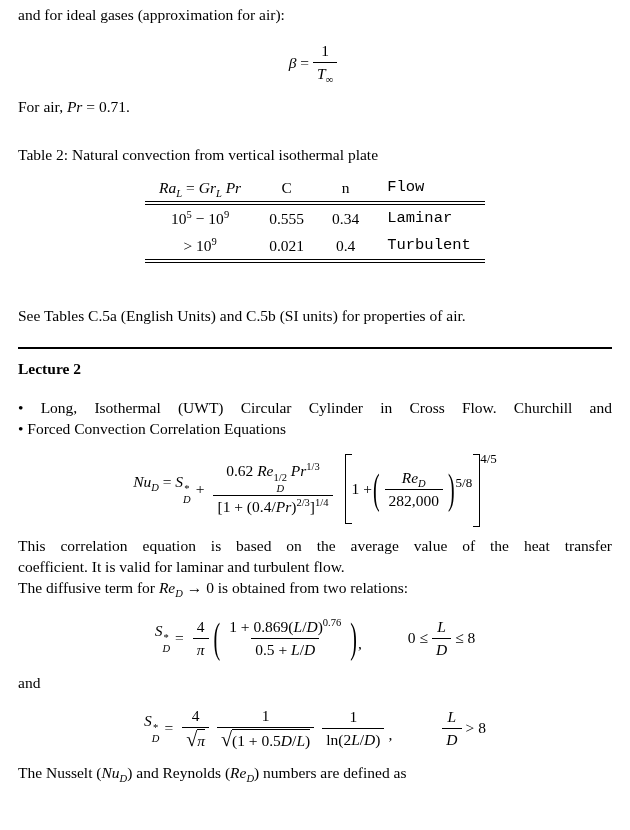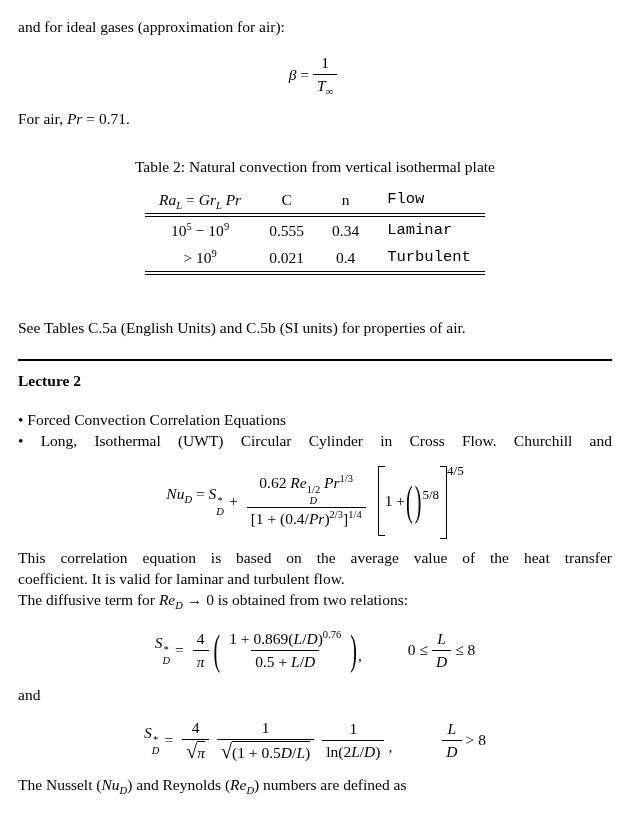--- a/index.html
+++ b/index.html
@@ -3,21 +3,21 @@
 <meta charset="utf-8">
 <style>
   * { box-sizing: border-box; }
   html, body { margin: 0; padding: 0; }
   body {
     width: 630px; height: 830px; overflow: hidden;
     background: #ffffff; color: #000000;
     font-family: "Liberation Serif", "DejaVu Serif", serif;
     font-size: 15.5px;
   }
-  .page { position: relative; width: 630px; height: 670px; padding: 16px 18px 0; }
+  .page { position: relative; width: 630px; height: 670px; padding: 4px 18px 0; }
   p { margin: 0; }
   .line { line-height: 21px; white-space: nowrap; }
   .jl { text-align: justify; text-align-last: justify; white-space: normal; }
   .it { font-style: italic; }
   sup, sub { font-size: 0.68em; line-height: 0; }
 
   
   .eq { display: flex; align-items: center; justify-content: center; white-space: nowrap; }
   .frac { display: inline-flex; flex-direction: column; align-items: center; text-align: center;
           vertical-align: middle; margin: 0 4px; }
@@ -31,21 +31,21 @@
   .bigb-l { width: 7px; align-self: stretch; border: 1.6px solid #000; border-right: none; margin: 3px 0 3px 8px; }
   .bigb-r { width: 7px; align-self: stretch; border: 1.6px solid #000; border-left: none; margin: 3px 0 0 1px; }
   .bigp { display: inline-block; transform: scaleY(2.15); font-size: 20px; padding: 0 1px; }
   .exp { align-self: flex-start; font-size: 13px; }
   .exp-paren { margin-top: 24px; }
   .comma { align-self: flex-end; margin-bottom: 12px; }
   .gap { width: 46px; }
 
   
   .eq-beta { margin: 15px 0 11px; }
-  .caption { text-align: center; margin-top: 27px; line-height: 21px; }
+  .caption { text-align: left; margin-top: 27px; line-height: 21px; }
   .tbl { border-collapse: collapse; margin: 9px auto 0; }
   .tbl th, .tbl td { padding: 2px 14px; font-weight: normal; text-align: center; line-height: 23px; }
   .tbl thead th { border-bottom: 4px double #000; }
   .tbl tr.last td { border-bottom: 4px double #000; }
   .tbl .left { text-align: left; font-family: Liberation Mono, monospace; }
   .film { margin-top: 42px; }
   .rule { border: none; border-top: 2px solid #000; margin: 21px 0 9px; }
   .heading { font-weight: bold; line-height: 22px; }
   .bullets { margin-top: 17px; }
   .eq2 { min-height: 76px; margin: 12px 0 8px; }
@@ -98,42 +98,46 @@
 
   <div class="film">
     <p class="line"><span>See Tables C.5a (English Units) and C.5b (SI units) for properties of air.</span></p>
   </div>
 
   <hr class="rule">
 
   <p class="line heading">Lecture 2</p>
 
   <div class="bullets">
+    <p class="line jl"><span>• Long, Isothermal (UWT) Circular Cylinder in Cross Flow. Churchill and</span></p>
     <p class="line"><span>• Forced Convection Correlation Equations</span></p>
-    <p class="line jl"><span>• Long, Isothermal (UWT) Circular Cylinder in Cross Flow. Churchill and</span></p>
   </div>
 
   <div class="eq eq2">
     <span>
       <span><span class="it">Nu</span><sub class="it">D</sub><span> = </span><span class="it">S</span></span><span class="ss">
           <span>*</span>
           <span class="it">D</span>
         </span>
     </span>
     <span class="op">+</span>
     <span class="frac">
       <span class="num"><span><span>0.62 </span><span class="it">Re</span></span><span class="ss">
             <span>1/2</span>
             <span class="it">D</span>
           </span><span><span> </span><span class="it">Pr</span><sup>1/3</sup></span></span>
       <span class="den"><span>[1 + (0.4/</span><span class="it">Pr</span><span>)</span><sup>2/3</sup><span>]</span><sup>1/4</sup></span>
     </span>
     <span class="bigb-l"></span>
     <span>1 +</span>
     <span class="bigp">(</span>
+    <span class="frac">
+      <span class="num"><span class="it">Re</span><sub class="it">D</sub></span>
+      <span class="den"><span>282,000</span></span>
+    </span>
     <span class="bigp">)</span>
     <span class="exp exp-paren">5/8</span>
     <span class="bigb-r"></span>
     <span class="exp">4/5</span>
   </div>
 
   <div>
     <p class="line jl"><span>This correlation equation is based on the average value of the heat transfer</span></p>
     <p class="line"><span>coefficient. It is valid for laminar and turbulent flow.</span></p>
     <p class="line"><span>The diffusive term for </span><span class="it">Re</span><sub class="it">D</sub><span> → 0 is obtained from two relations:</span></p>

